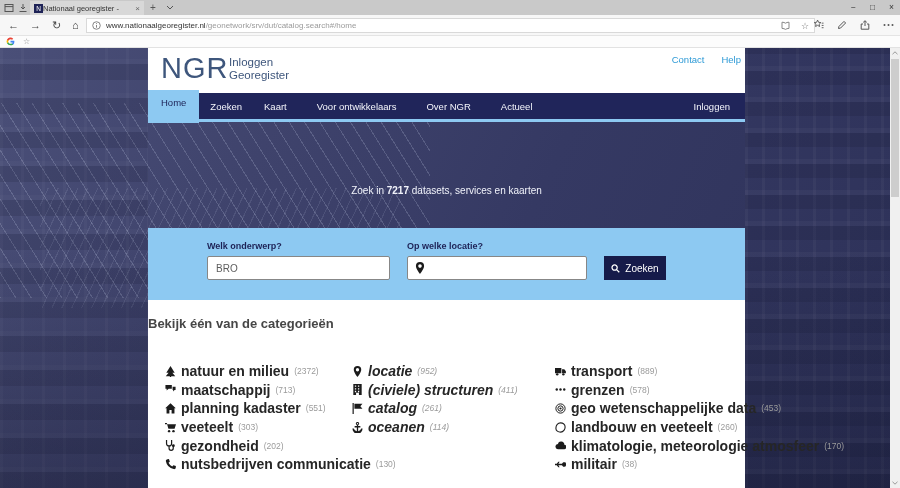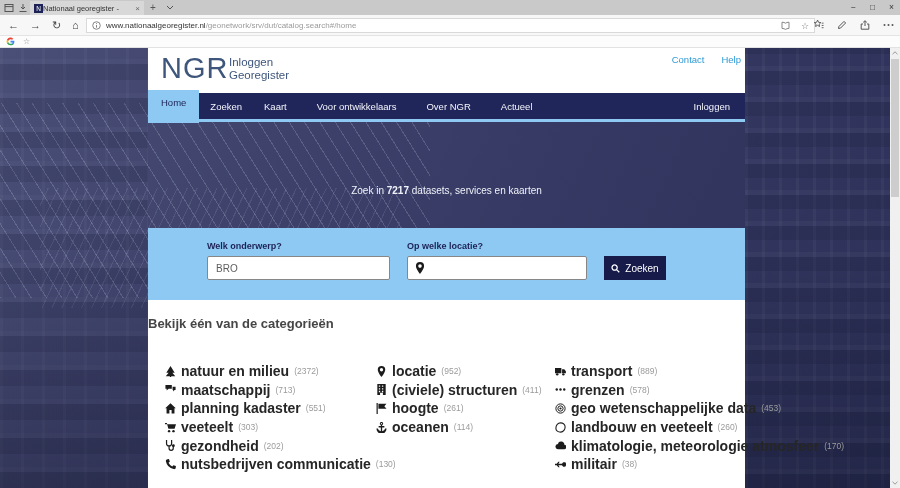--- a/index.html
+++ b/index.html
@@ -312,21 +312,21 @@
           <div class="cat-item">
             <span class="cat-icon">
               <svg viewBox="0 0 10 10">
                 <path d="M2.3.2 3.6.1l.8 2.3-1.2 1a7 7 0 0 0 3.4 3.4l1-1.2 2.3.8-.1 1.3c0 1-.9 1.7-1.9 1.5A9 9 0 0 1 .8 2.1C.6 1.1 1.3.3 2.3.2Z"></path>
               </svg>
             </span>
             <span class="cat-label">nutsbedrijven communicatie</span>
             <span class="cat-count">(130)</span>
           </div>
         </div>
-        <div class="cat-col" style="left: 228px;">
+        <div class="cat-col" style="left: 204px; font-style: italic;">
           <div class="cat-item">
             <span class="cat-icon">
               <svg viewBox="0 0 10 10">
                 <path d="M5 0A3.4 3.4 0 0 0 1.6 3.4C1.6 5.9 5 10 5 10s3.4-4.1 3.4-6.6A3.4 3.4 0 0 0 5 0Zm0 4.9a1.5 1.5 0 1 1 0-3 1.5 1.5 0 0 1 0 3Z"></path>
               </svg>
             </span>
             <span class="cat-label">locatie</span>
             <span class="cat-count">(952)</span>
           </div>
           <div class="cat-item">
@@ -338,21 +338,21 @@
             <span class="cat-label">(civiele) structuren</span>
             <span class="cat-count">(411)</span>
           </div>
           <div class="cat-item">
             <span class="cat-icon">
               <svg viewBox="0 0 10 10">
                 <path d="M.5 0h1.1v10H.5Z"></path>
                 <path d="M2.2.6h7.3L7.6 2.9l1.9 2.3H2.2Z"></path>
               </svg>
             </span>
-            <span class="cat-label">hoogte</span>
+            <span class="cat-label">catalog</span>
             <span class="cat-count">(261)</span>
           </div>
           <div class="cat-item">
             <span class="cat-icon">
               <svg viewBox="0 0 10 10">
                 <path d="M5 0a1.4 1.4 0 0 0-.6 2.7v1h-2v1.2h2v3.6A3.6 3.6 0 0 1 1.6 6H.4a4.6 4.6 0 0 0 9.2 0H8.4a3.6 3.6 0 0 1-2.8 2.5V4.9h2V3.7h-2v-1A1.4 1.4 0 0 0 5 0Zm0 .9a.6.6 0 1 1 0 1.2A.6.6 0 0 1 5 .9Z"></path>
               </svg>
             </span>
             <span class="cat-label">oceanen</span>
             <span class="cat-count">(114)</span>

